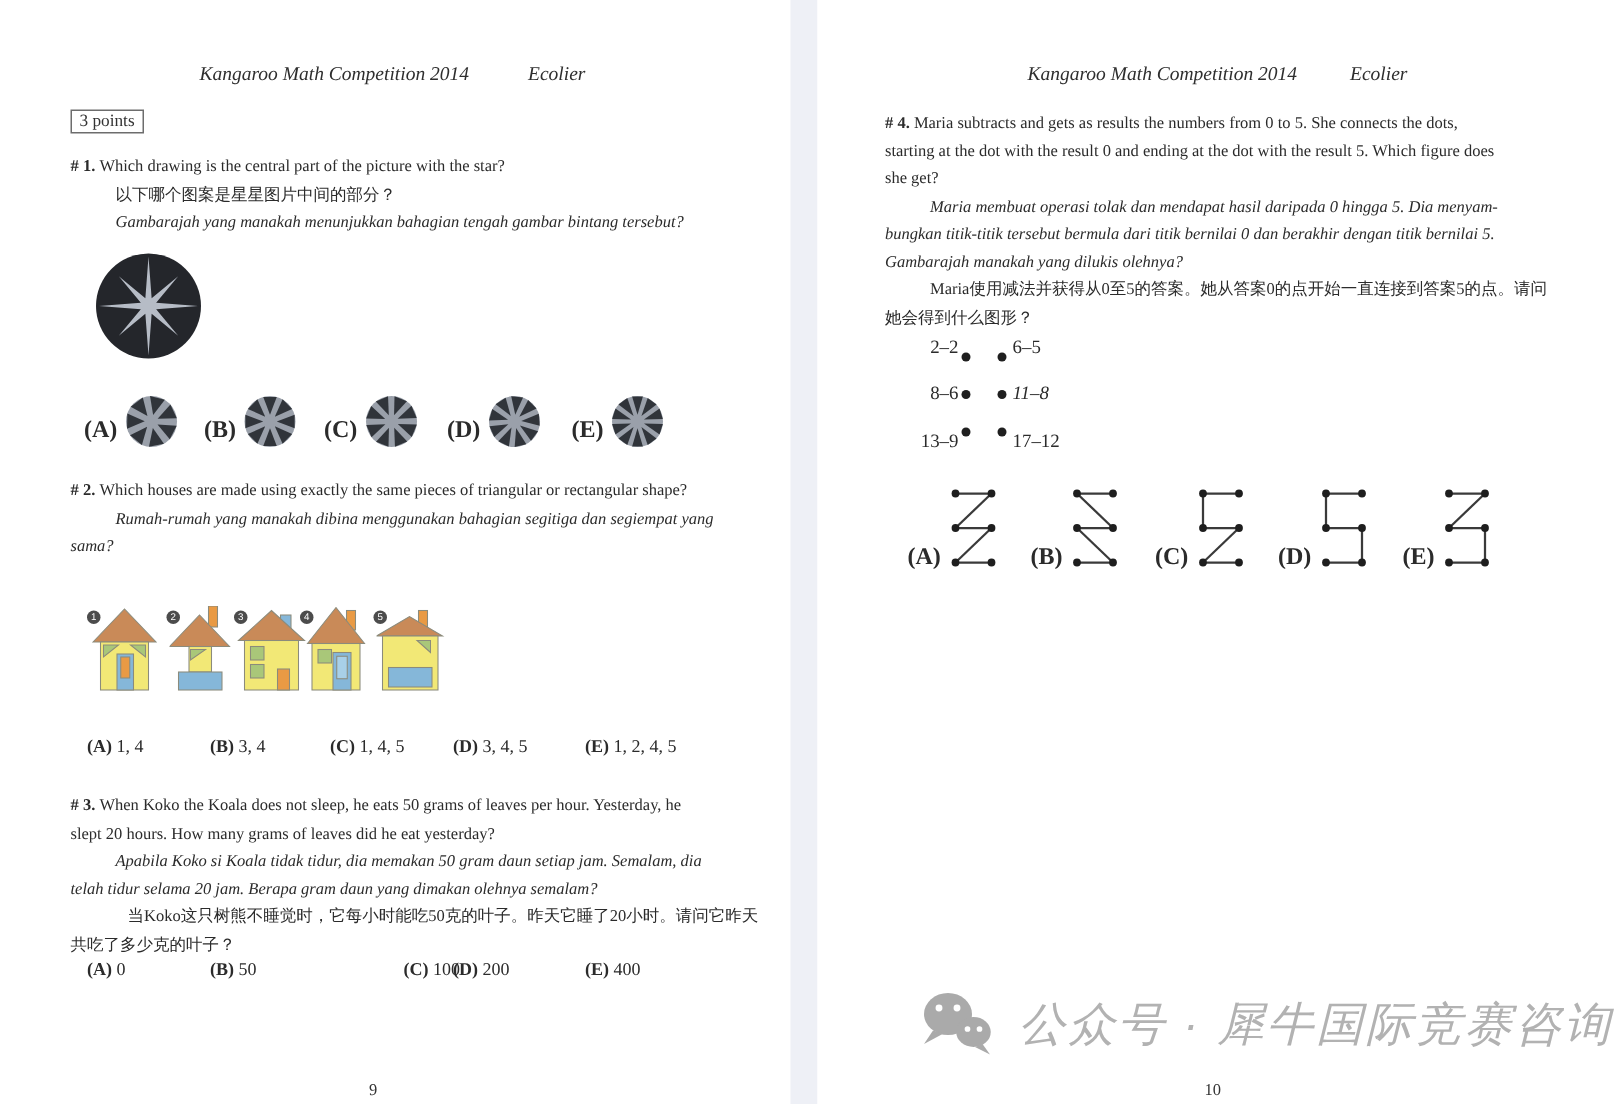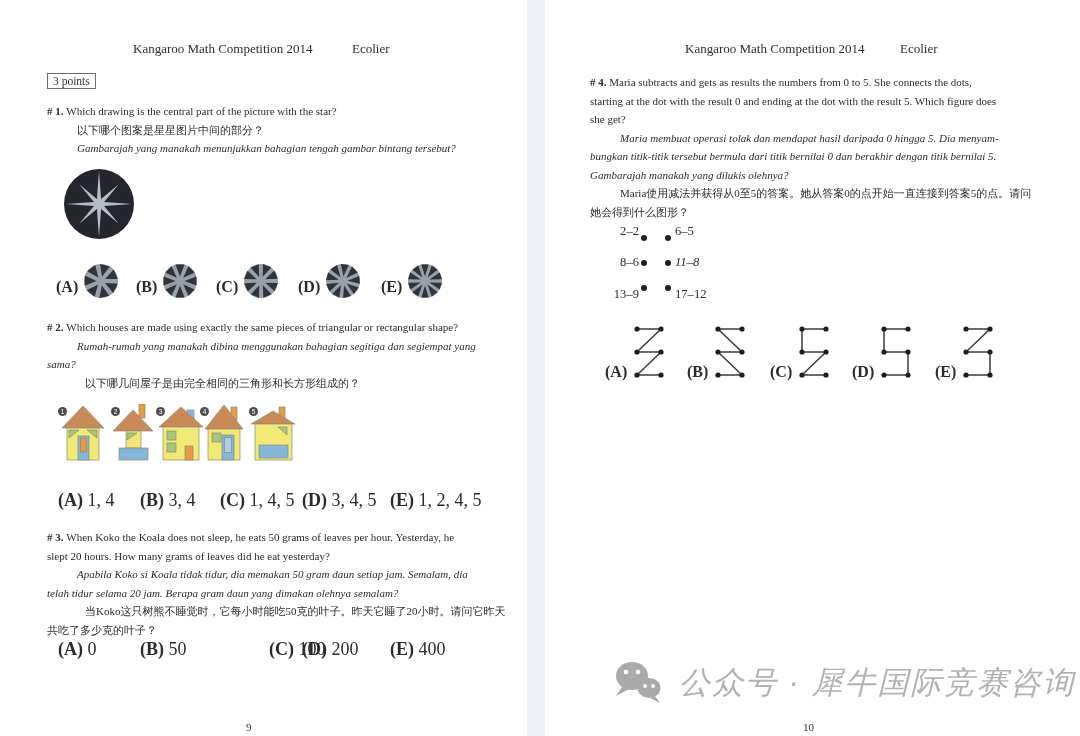--- a/index.html
+++ b/index.html
@@ -4,29 +4,29 @@
 <style>
   html,body{margin:0;padding:0;}
   body{
     width:1080px;height:736px;position:relative;background:#ffffff;
     font-family:"Liberation Serif", serif;color:#2b2b2b;overflow:hidden;
   }
   .page{position:absolute;top:0;height:736px;background:#fff;}
   #left-page{left:0;width:527px;}
   #right-page{left:545px;width:535px;}
   .gutter{position:absolute;top:0;left:527px;width:18px;height:736px;background:#eef0f6;}
-  .page-header{position:absolute;top:41px;font-size:13px;color:#2e2e2e;white-space:nowrap;text-align:center;}
+  .page-header{position:absolute;top:41px;font-style:italic;font-size:13px;color:#2e2e2e;white-space:nowrap;text-align:center;}
   .points-box{position:absolute;left:47px;top:73px;border:1px solid #6d6d6d;font-size:11.5px;padding:1px 5px;color:#333;}
   .qblock{position:absolute;font-size:11px;line-height:18.5px;width:452px;}
   .qblock .line{white-space:nowrap;}
   .qblock .ms{font-style:italic;}
   .qblock .indent{padding-left:30px;}
   .qblock .indent-zh{padding-left:38px;}
   .qnum{font-weight:700;}
-  .opt-row-text{position:absolute;font-size:18px;white-space:nowrap;}
+  .opt-row-text{position:absolute;font-size:12px;white-space:nowrap;}
   .opt-letter{font-weight:700;}
   .q1opt{position:absolute;display:flex;align-items:flex-end;gap:5px;}
   .q1opt .opt-letter{margin-bottom:3px;}
   .figopt{position:absolute;display:flex;align-items:flex-end;gap:5px;}
   .figopt .opt-letter{margin-bottom:1px;}
   .house-wrap{position:absolute;width:48px;height:62px;}
   .house-badge{position:absolute;left:0px;top:3px;width:9px;height:9px;border-radius:50%;
     background:#4c4c4c;color:#fff;font-size:6.5px;line-height:9px;text-align:center;
     font-family:"Liberation Sans",sans-serif;}
   .exp-label{position:absolute;font-size:12.6px;white-space:nowrap;}
@@ -55,21 +55,20 @@
         <circle cx="36" cy="36" r="35" fill="#24262b"></circle>
         <polygon points="36.0,3.0 38.1,30.9 55.8,16.2 41.1,33.9 69.0,36.0 41.1,38.1 55.8,55.8 38.1,41.1 36.0,69.0 33.9,41.1 16.2,55.8 30.9,38.1 3.0,36.0 30.9,33.9 16.2,16.2 33.9,30.9" fill="#b6bcc6"></polygon>
       </svg>
     </div>
   <div id="q1-options"></div>
 
   <div class="qblock" style="left:47px;top:318px;" id="q2-lines">
       <div class="line "><span class="qnum"># 2.  </span>Which houses are made using exactly the same pieces of triangular or rectangular shape?</div>
       <div class="line ms indent">Rumah-rumah yang manakah dibina menggunakan bahagian segitiga dan segiempat yang</div>
       <div class="line ms">sama?</div>
-      <div class="line indent-zh">以下哪几间屋子是由完全相同的三角形和长方形组成的？</div>
     </div>
   <div id="q2-houses"></div>
   <div id="q2-options"></div>
 
   <div class="qblock" style="left:47px;top:528px;" id="q3-lines">
       <div class="line "><span class="qnum"># 3.  </span>When Koko the Koala does not sleep, he eats 50 grams of leaves per hour.  Yesterday, he</div>
       <div class="line ">slept 20 hours.  How many grams of leaves did he eat yesterday?</div>
       <div class="line ms indent">Apabila Koko si Koala tidak tidur, dia memakan 50 gram daun setiap jam.  Semalam, dia</div>
       <div class="line ms">telah tidur selama 20 jam.  Berapa gram daun yang dimakan olehnya semalam?</div>
       <div class="line indent-zh">当Koko这只树熊不睡觉时，它每小时能吃50克的叶子。昨天它睡了20小时。请问它昨天</div>

